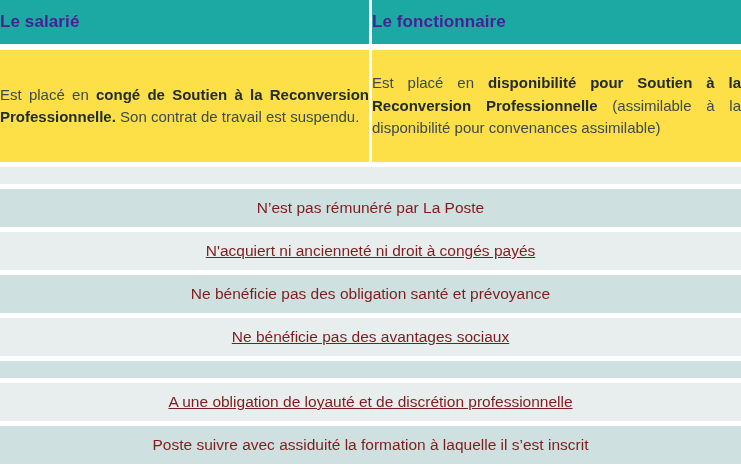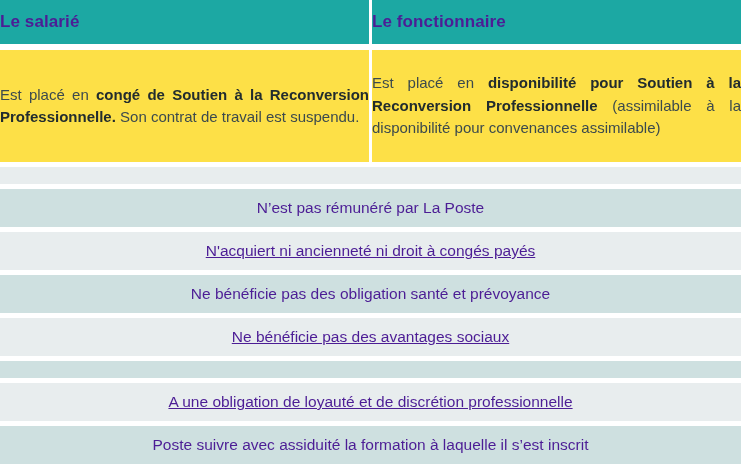--- a/index.html
+++ b/index.html
@@ -67,21 +67,21 @@
   }
   .col-gap {
     width: 3px;
     background: #ffffff;
   }
 
   
   .full-row-cell {
     text-align: center;
     font-size: 15.5px;
-    color: #4c1d95;
+    color: #7f1d1d;
     height: 38px;
     line-height: 38px;
   }
   .tone-dark  { background: #cee0e0; }
   .tone-light { background: #e8edee; text-decoration: underline; }
 
   .band-spacer {
     height: 17px;
     line-height: 17px;
     font-size: 0;

